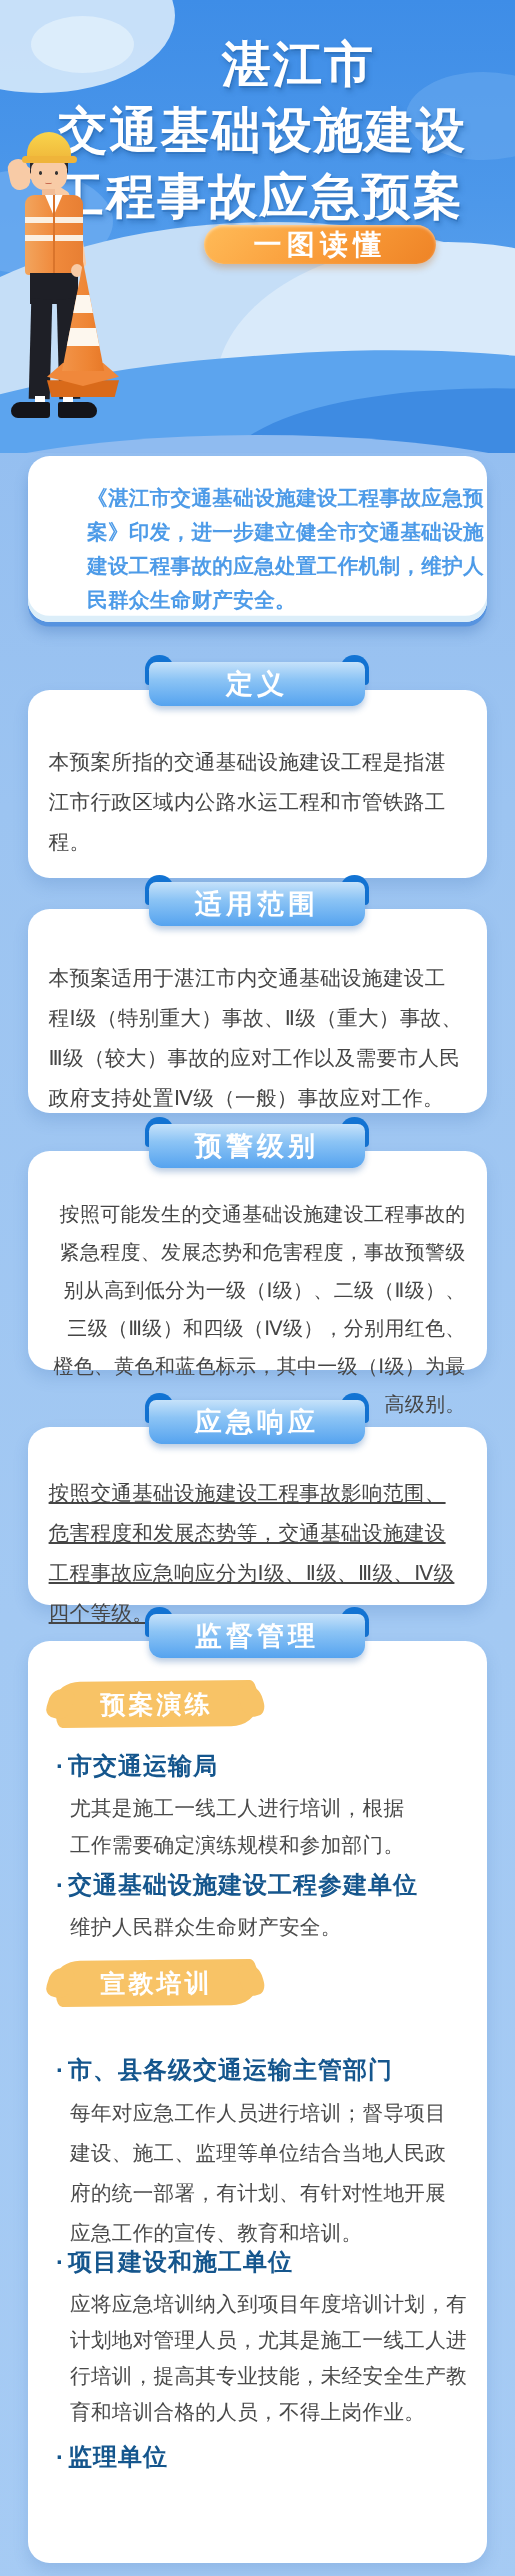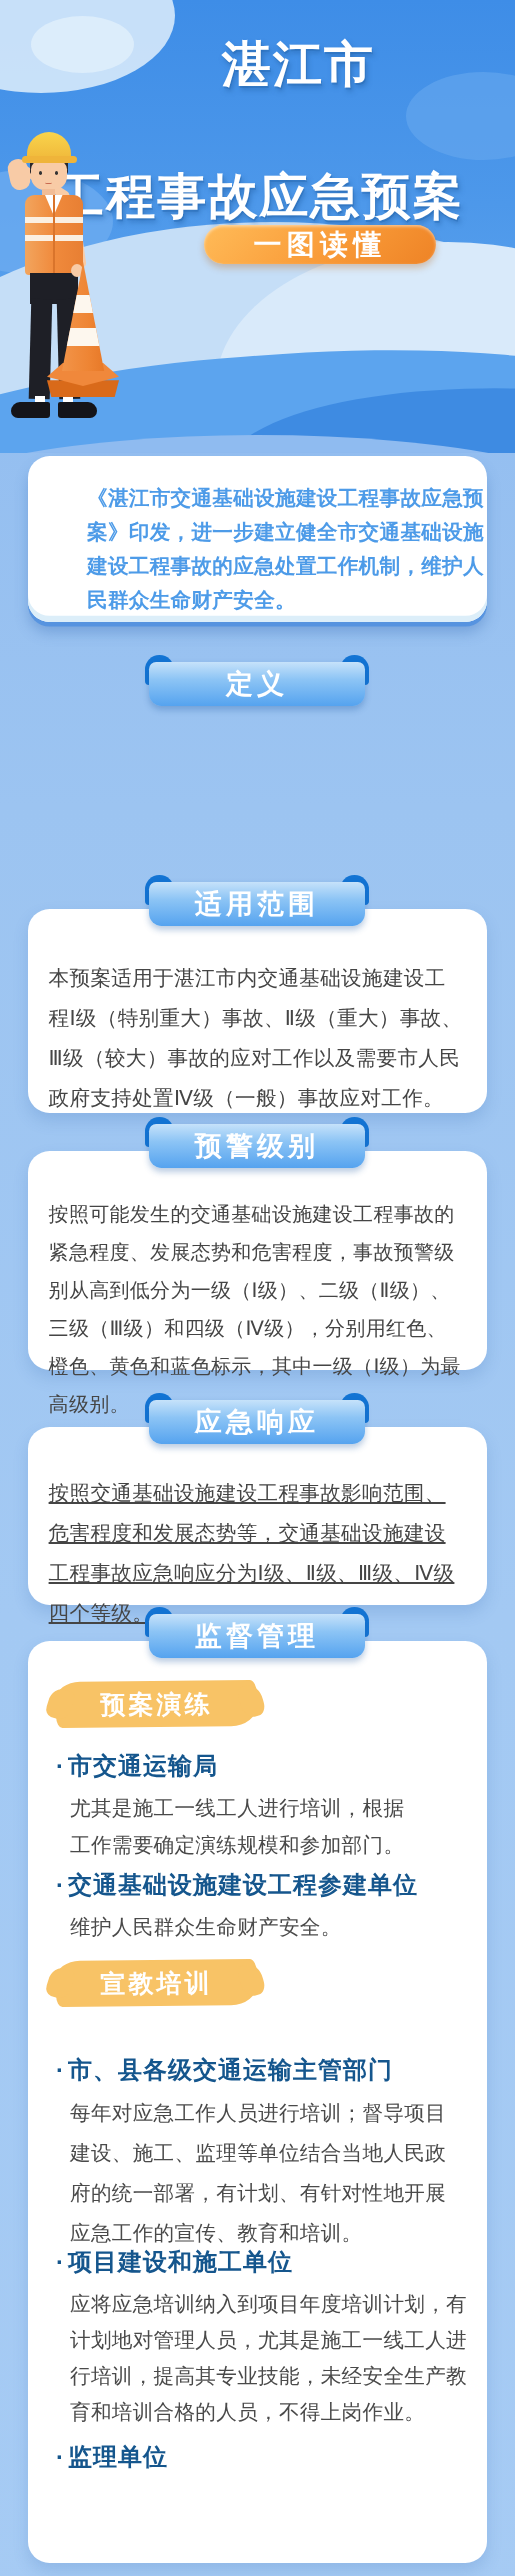--- a/index.html
+++ b/index.html
@@ -167,21 +167,21 @@
     box-shadow:0 3.1px 6.2px rgba(25,85,160,.3);
     display:flex; align-items:center; justify-content:center;
     color:#fff; font-size:27px; font-weight:800; letter-spacing:4.1px;
   }
   .sec-body {
     position:absolute; left:20.6px; width:417px;
     color:#454545; font-size:20.6px; line-height:40px; letter-spacing:0.3px;
   }
   .r-def  { top:662px; } .c-def  { top:690px; height:188px; } .c-def  .sec-body { top:52px; }
   .r-scope{ top:882px; } .c-scope{ top:909px; height:204px; } .c-scope .sec-body { top:49px; }
-  .r-warn { top:1124px; } .c-warn { top:1151px; height:219px; } .c-warn .sec-body { top:44px; font-size:20px; line-height:38px; }
+  .r-warn { top:1124px; } .c-warn { top:1151px; height:219px; } .c-warn .sec-body { top:44px; font-size:20px; line-height:38px;text-align:right; }
   .r-resp { top:1400px; } .c-resp { top:1427px; height:178px; } .c-resp .sec-body { top:46px;text-decoration:underline; }
   .r-sup  { top:1614px; } .c-sup  { top:1641px; height:922px;text-decoration:underline; }
 
   
   .brush {
     position:absolute; left:28px; width:201px; height:46px;
     background:#F8C366; border-radius:24px 7.2px 26px 6.2px / 17.5px 13.4px 20.6px 11.3px;
     transform:rotate(-.6deg);
     display:flex; align-items:center; justify-content:center;
     color:#fff; font-size:25px; font-weight:800; letter-spacing:3.1px;
@@ -219,20 +219,21 @@
     <div class="cloud cloud-l"></div>
     <div class="cloud cloud-r"></div>
     <div class="light-lower"></div>
     <div class="light-lower2"></div>
     <div class="wave-mid"></div>
     <div class="wave-dark"></div>
     <div class="wave-cap"></div>
   </div>
 
   <div class="title-line title-1">湛江市</div>
+  <div class="title-line title-2">交通基础设施建设</div>
   <div class="title-line title-3">工程事故应急预案</div>
 
   <div class="worker">
     <div class="w-hand"></div>
     <div class="w-arm-up"></div>
     <div class="w-hair-l"></div>
     <div class="w-hair-r"></div>
     <div class="w-face"></div>
     <div class="w-eye-l"></div>
     <div class="w-eye-r"></div>
@@ -267,20 +268,23 @@
 
   <div class="badge">一图读懂</div>
 
   <div class="card intro-card">
     <div class="intro-text">《湛江市交通基础设施建设工程事故应急预案》印发，进一步建立健全市交通基础设施建设工程事故的应急处置工作机制，维护人民群众生命财产安全。</div>
   </div>
 
   <div class="ribbon r-def">
     <div class="ribbon-face">定义</div>
   </div>
+  <div class="card c-def">
+    <div class="sec-body">本预案所指的交通基础设施建设工程是指湛江市行政区域内公路水运工程和市管铁路工程。</div>
+  </div>
 
   <div class="ribbon r-scope">
     <div class="ribbon-face">适用范围</div>
   </div>
   <div class="card c-scope">
     <div class="sec-body">本预案适用于湛江市内交通基础设施建设工程Ⅰ级（特别重大）事故、Ⅱ级（重大）事故、Ⅲ级（较大）事故的应对工作以及需要市人民政府支持处置Ⅳ级（一般）事故应对工作。</div>
   </div>
 
   <div class="ribbon r-warn">
     <div class="ribbon-face">预警级别</div>

